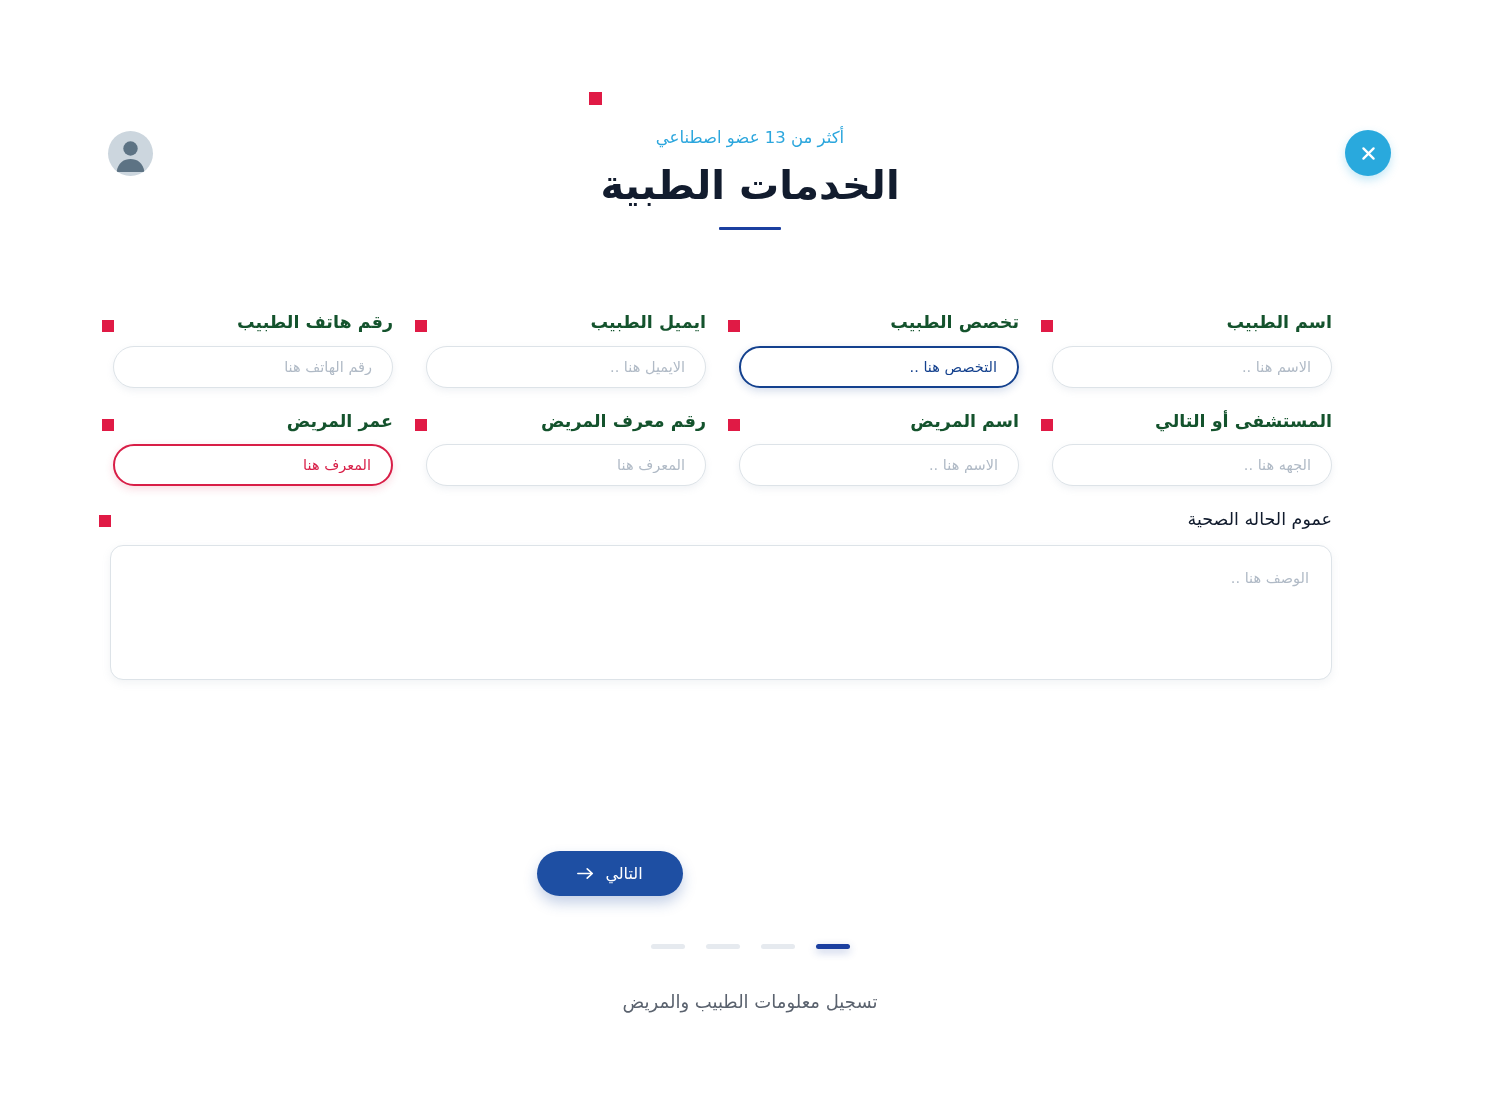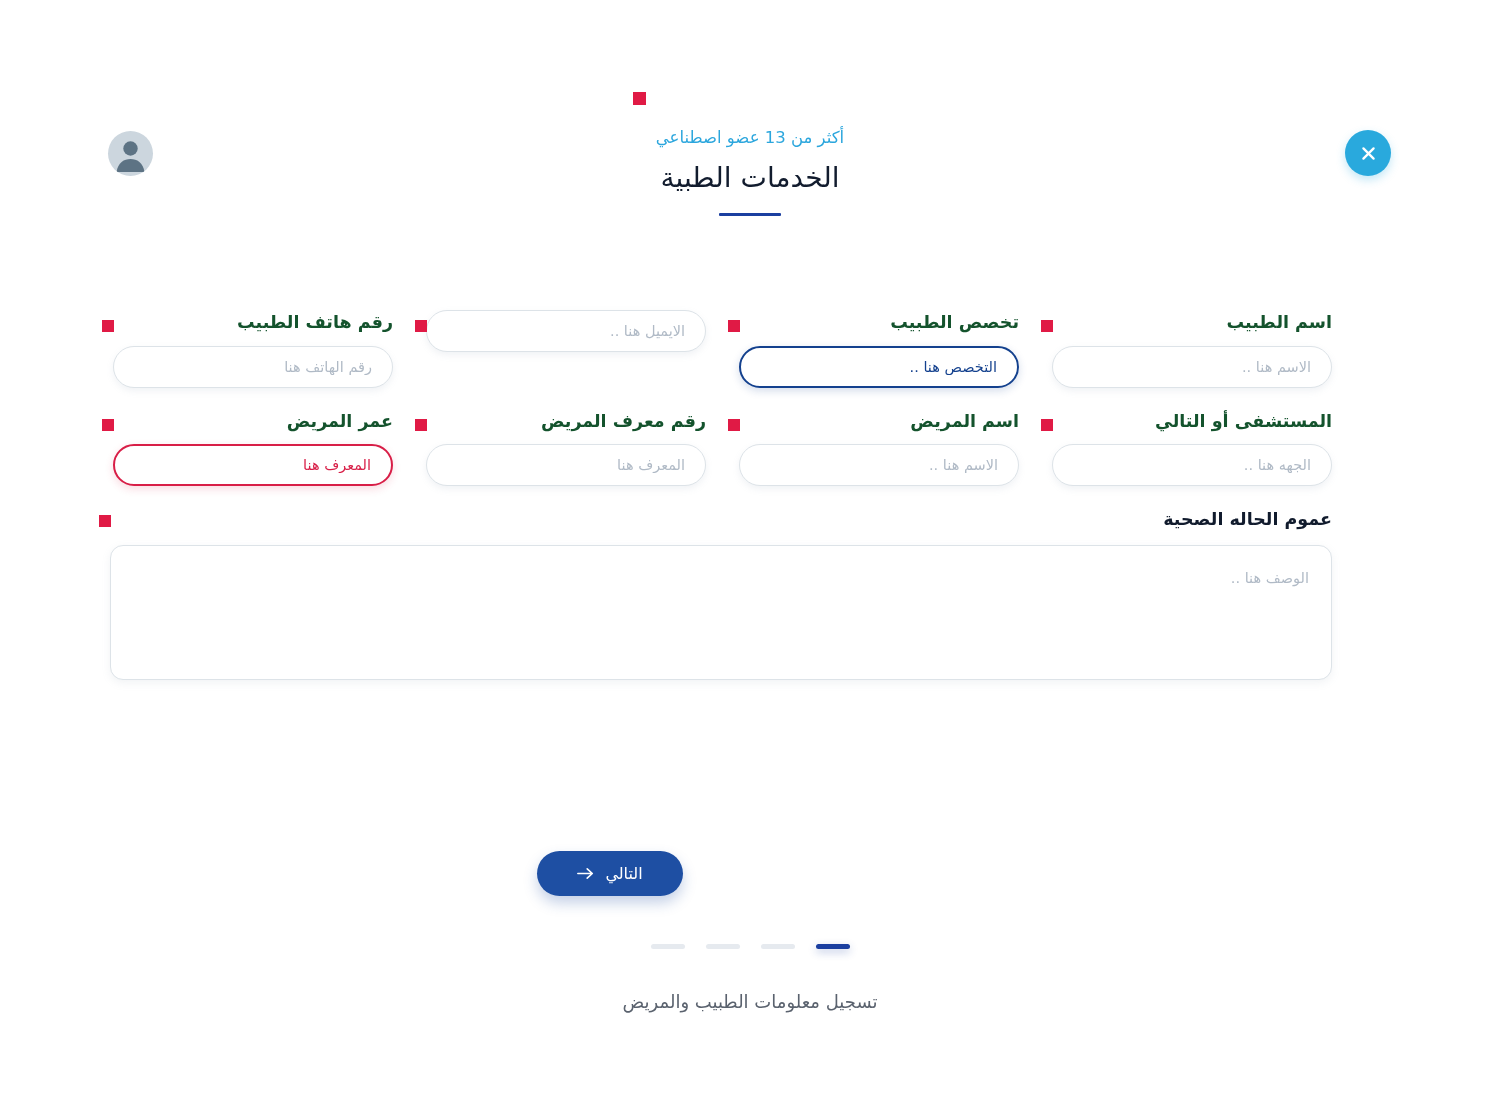--- a/index.html
+++ b/index.html
@@ -71,22 +71,22 @@
   .subtitle {
     font-size: 16.5px;
     color: #2ba6dd;
     letter-spacing: 0.1px;
     line-height: 1.35;
     margin: 12px;
     padding-top: 19px;
     white-space: nowrap;
   }
   .title {
-    font-size: 28px;
-    font-weight: normal;
+    font-size: 40px;
+    font-weight: bold;
     color: #121c2e;
     margin: 6px 0 0 0;
     line-height: 1.2;
     white-space: nowrap;
     letter-spacing: 0.3px;
   }
   .title-rule {
     width: 62px;
     height: 3px;
     background: #1b3fa0;
@@ -164,21 +164,21 @@
   }
   .ta-marker {
     position: absolute;
     width: 12px; height: 12px;
     background: #e01a45;
     left: -11px;
     top: 8px;
   }
   .ta-label {
     font-size: 17.5px;
-    font-weight: bold;
+    font-weight: normal;
     color: #111b2d;
     text-align: right;
     line-height: 1.4;
     margin: 0 0 13px 0;
   }
   .textarea {
     width: 100%;
     height: 135px;
     border-radius: 13px;
     border: 1.8px solid #dde3e8;
@@ -288,20 +288,21 @@
         <div class="field-label">اسم الطبيب</div>
         <input class="pill" type="text" placeholder="الاسم هنا .." style="">
       </div>
       <div class="field">
         <span class="field-marker"></span>
         <div class="field-label">تخصص الطبيب</div>
         <input class="pill focused" type="text" placeholder="التخصص هنا .." style="">
       </div>
       <div class="field">
         <span class="field-marker"></span>
+        <div class="field-label">ايميل الطبيب</div>
         <input class="pill" type="text" placeholder="الايميل هنا .." style="">
       </div>
       <div class="field">
         <span class="field-marker"></span>
         <div class="field-label">رقم هاتف الطبيب</div>
         <input class="pill" type="text" placeholder="رقم الهاتف هنا" style="">
       </div>
     </div>
 
     <div class="grid-row">

